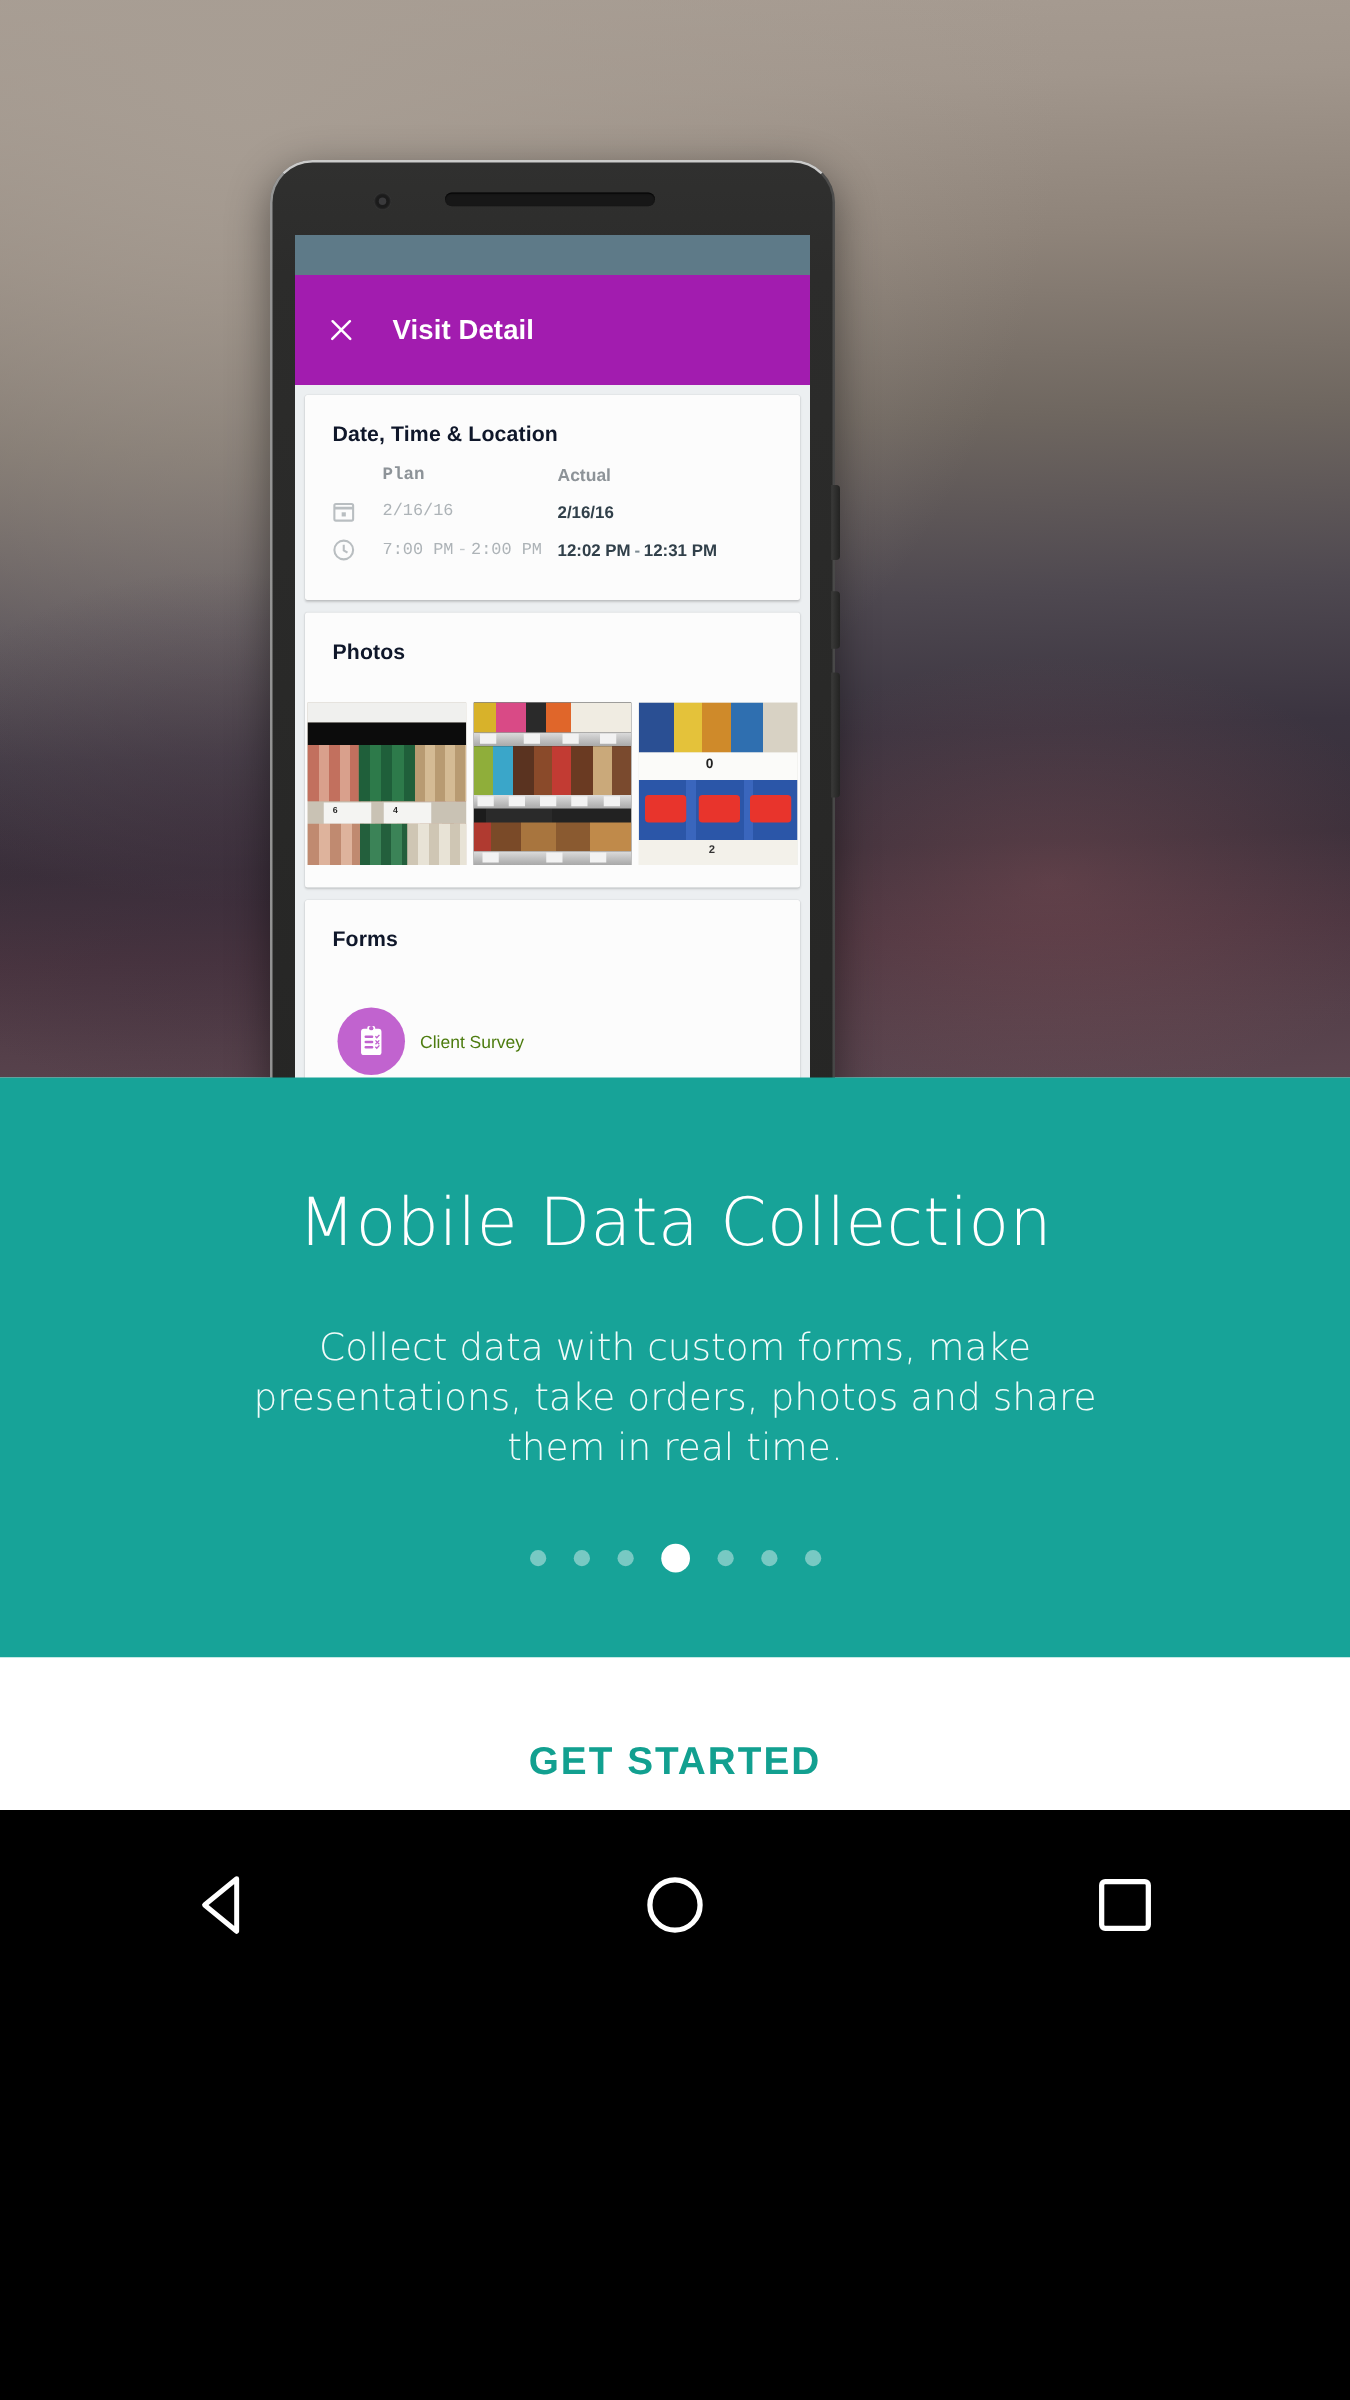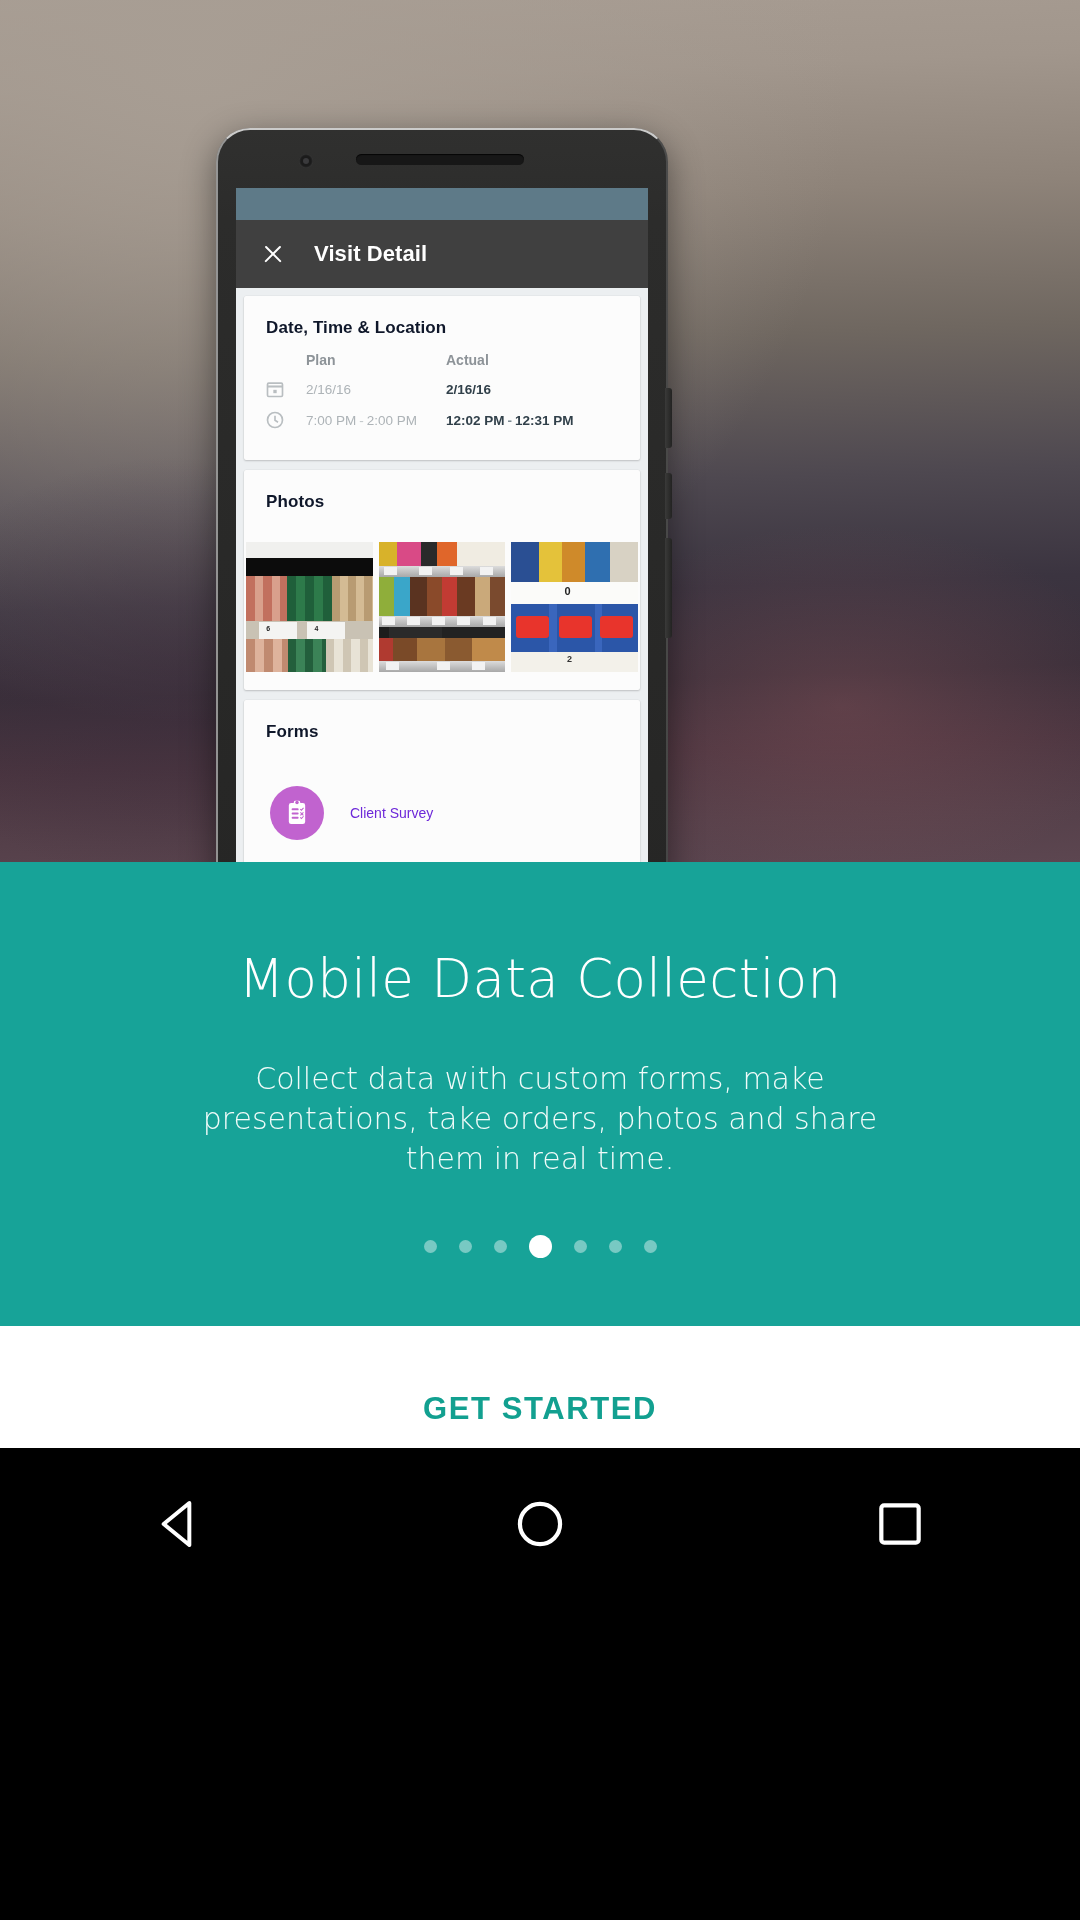--- a/index.html
+++ b/index.html
@@ -79,21 +79,21 @@
   
   .screen{
     position:absolute; left:20px; top:60px;
     width:412px; height:700px;
     background:#eceff1; overflow:hidden;
   }
   .status-bar{
     height:32px; background:#5e7a88;
   }
   .app-bar{
-    height:68px; background:#404040;
+    height:88px; background:#a21caf;
     display:flex; align-items:center; padding:0 0 0 22px;
   }
   .close-x{
     width:30px; height:30px; position:relative; flex:0 0 auto;
   }
   .close-x:before,.close-x:after{
     content:""; position:absolute; left:4px; top:14px;
     width:22px; height:2.4px; background:#fff; border-radius:1px;
   }
   .close-x:before{ transform:rotate(45deg); }
@@ -114,21 +114,21 @@
   .card-title{
     color:#0f172a; font-size:17px; font-weight:bold;
     padding:22px 0 0 22px; letter-spacing:0.1px;
   }
 
   
   .dt-head{
     display:flex; padding:14px 0 0 0; font-size:14px; color:#8d9398; font-weight:bold;
   }
   .dt-col-icon{ width:62px; flex:0 0 62px; }
-  .dt-col-plan{ width:140px; flex:0 0 140px; }
+  .dt-col-plan{ width:140px; flex:0 0 140px;font-family:Liberation Mono, monospace; }
   .dt-col-actual{ flex:1; }
   .dt-row{
     display:flex; align-items:center; padding:11px 0 0 0; font-size:13.5px;
   }
   .dt-row .dt-col-icon{ display:flex; justify-content:center; }
   .plan-val{ color:#adb3b7; white-space:nowrap; }
   .actual-val{ color:#31404a; font-weight:bold; white-space:nowrap; }
   .dash{ color:#c2c7ca; padding:0 3px; }
   .actual-val .dash{ color:#7d8b93; }
   .dt-pad{ height:30px; }
@@ -201,21 +201,21 @@
   .photo-pad{ height:18px; }
 
   
   .form-row{
     display:flex; align-items:center; padding:44px 0 40px 26px;
   }
   .form-ico{
     width:54px; height:54px; border-radius:50%; background:#c163cf;
     display:flex; align-items:center; justify-content:center; flex:0 0 auto;
   }
-  .form-label{ margin-left:26px; font-size:14px; color:#6d28d9; }
+  .form-label{ margin-left:12px; font-size:14px; color:#4d7c0f; }
 
   
   .teal{
     position:absolute; left:0; top:862px; width:1080px; height:464px;
     background:#17a398;
     display:flex; flex-direction:column; align-items:center;
   }
   .headline{
     color:#fff; font-size:53px; font-weight:300; letter-spacing:0.3px;
     margin-top:86px; text-align:center;

